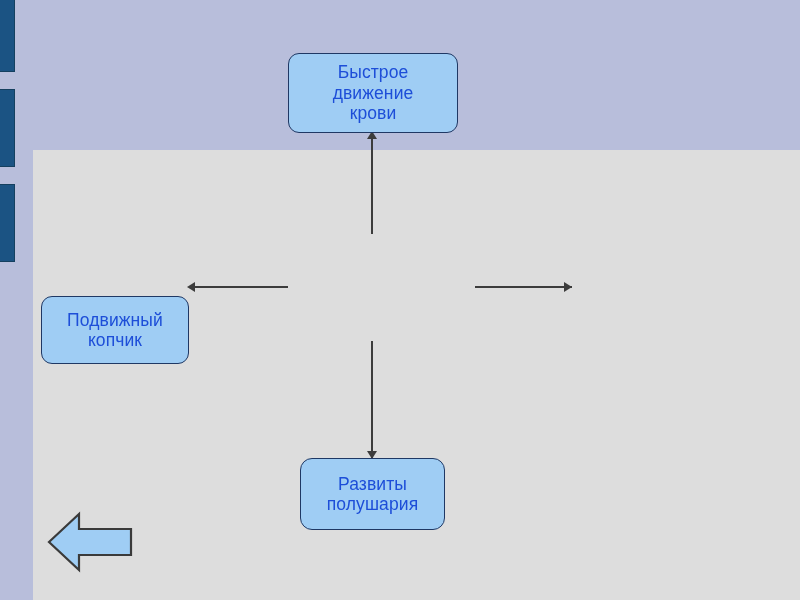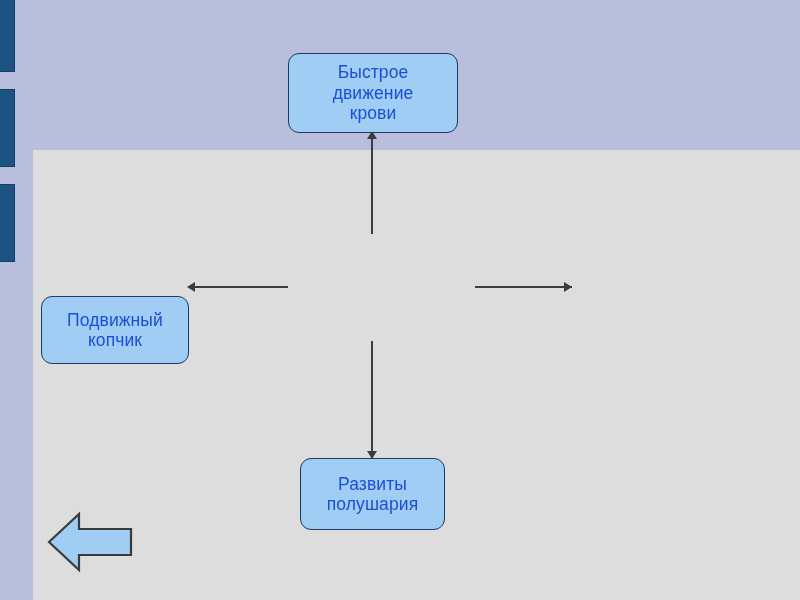--- a/index.html
+++ b/index.html
@@ -57,21 +57,21 @@
     text-align: center;
     color: #1d4ed8;
     font-size: 17.5px;
     line-height: 1.17;
     white-space: pre-line;
     letter-spacing: 0.1px;
   }
   .node.top    { left: 288px; top: 53px;  width: 170px; height: 80px; }
   .node.left   { left: 41px;  top: 260px; width: 148px; height: 68px; margin-top: 36px; }
   .node.right  { left: 571px; top: 260px; width: 145px; height: 68px; }
-  .node.bottom { left: 300px; top: 458px; width: 145px; height: 72px; }
+  .node.bottom { left: 300px; top: 458px; width: 145px; height: 72px; border-radius: 12px; }
 
   .ellipse {
     position: absolute;
     left: 287px; top: 234px;
     width: 189px; height: 107px;
     box-sizing: border-box;
     background: #9fcdf4;
     border: 1.4px solid #1f3864;
     border-radius: 50%;
     display: flex;

